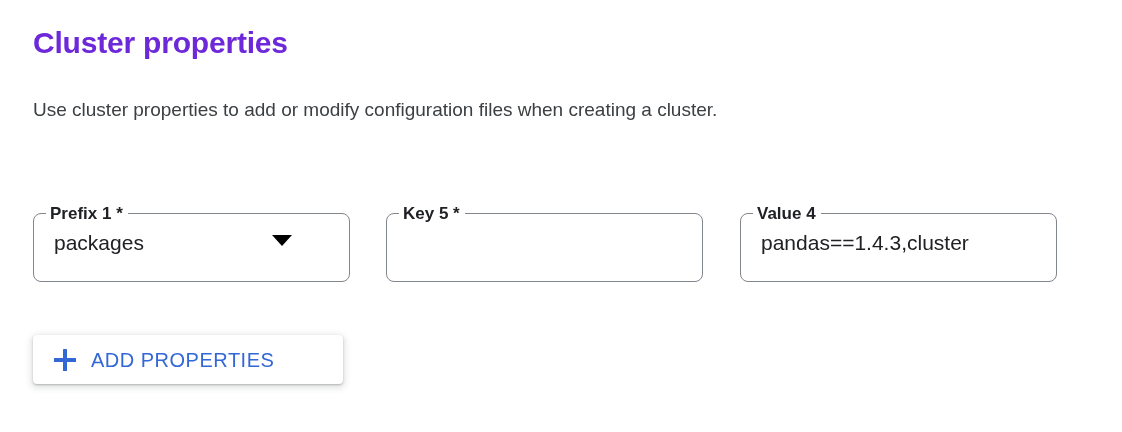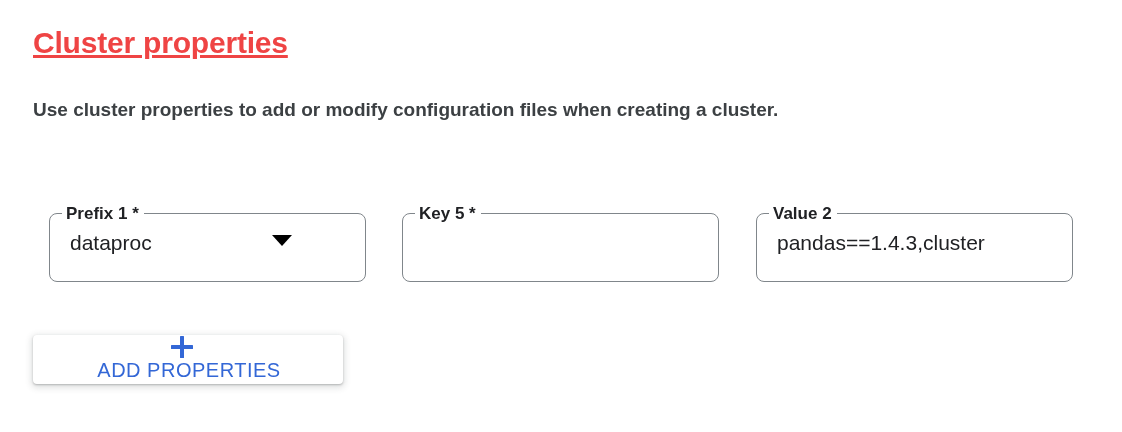--- a/index.html
+++ b/index.html
@@ -27,45 +27,43 @@
 
   
   .page-title {
     position: absolute;
     left: 33px;
     top: 24px;
     font-size: 30px;
     line-height: 38px;
     font-weight: 700;
     letter-spacing: -0.2px;
-    color: #ef4444;
-    white-space: nowrap;
-    text-decoration: underline;
+    color: #6d28d9;
+    white-space: nowrap;
   }
 
   .page-description {
     position: absolute;
     left: 33px;
     top: 97px;
     font-size: 19px;
     line-height: 26px;
-    font-weight: 700;
+    font-weight: 400;
     color: #3c4043;
     white-space: nowrap;
     text-align: right;
   }
 
   
   .field-row {
     position: absolute;
     left: 33px;
     top: 196px;
     width: 1060px;
     height: 96px;
-    margin-left: 16px;
   }
 
   .form-field {
     position: absolute;
     top: 0;
     width: 317px;
     height: 86px;
   }
   .form-field.f1 { left: 0px; }
   .form-field.f2 { left: 353px; }
@@ -136,21 +134,20 @@
     display: flex;
     align-items: center;
     padding: 0 18px 0 20px;
     background: #ffffff;
     border: none;
     border-radius: 4px;
     box-shadow: 0 1px 2px 0 rgba(60,64,67,0.30),
                 0 2px 6px 2px rgba(60,64,67,0.15);
     cursor: pointer;
     font-family: "Liberation Sans", sans-serif;
-    flex-direction: column;
   }
 
   .plus-icon {
     position: relative;
     width: 24px;
     height: 24px;
     flex: 0 0 24px;
     margin-right: 14px;
   }
   .plus-icon::before,
@@ -190,32 +187,32 @@
   <div class="page-title">Cluster properties</div>
 
   <div class="page-description">Use cluster properties to add or modify configuration files when creating a cluster.</div>
 
   <div class="field-row">
 
     <div class="form-field f1">
       <fieldset class="outline">
         <legend>Prefix 1 *</legend>
       </fieldset>
-      <div class="field-value">dataproc</div>
+      <div class="field-value">packages</div>
     </div>
 
     <div class="form-field f2">
       <fieldset class="outline">
         <legend>Key 5 *</legend>
       </fieldset>
     </div>
 
     <div class="form-field f3">
       <fieldset class="outline">
-        <legend>Value 2</legend>
+        <legend>Value 4</legend>
       </fieldset>
       <div class="field-value">pandas==1.4.3,cluster</div>
     </div>
 
   </div>
 
   <div class="select-caret"></div>
 
   <button class="add-button">
     <span class="plus-icon"></span>

